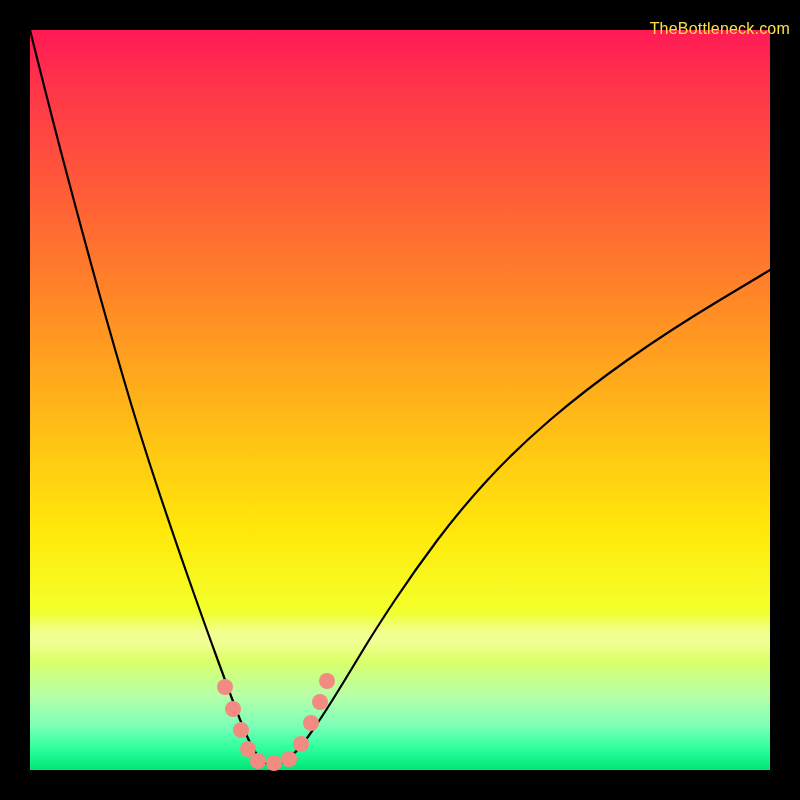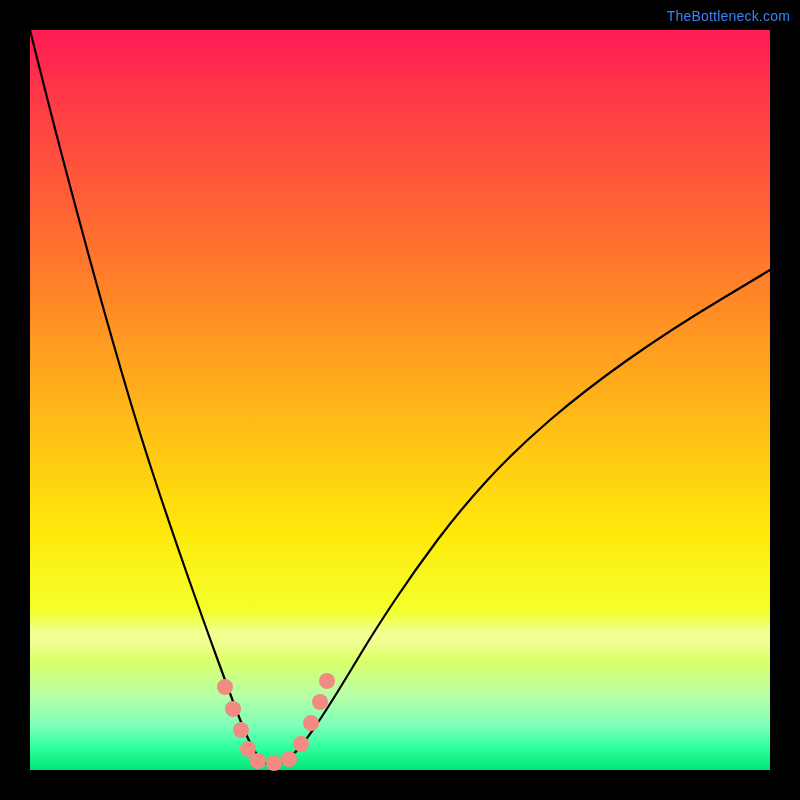--- a/index.html
+++ b/index.html
@@ -58,24 +58,24 @@
   svg.curve {
     position: absolute;
     left: 30px;
     top: 30px;
     width: 740px;
     height: 740px;
     overflow: visible;
   }
   .watermark {
     position: absolute;
-    top: 8px;
+    top: 20px;
     right: 10px;
-    color: #3b82f6;
-    font-size: 14px;
+    color: #fde047;
+    font-size: 16px;
     letter-spacing: 0.2px;
     font-weight: 400;
   }
 </style>
 </head>
 <body>
 
 <div class="frame">
 
   <div class="plot-area"></div>

